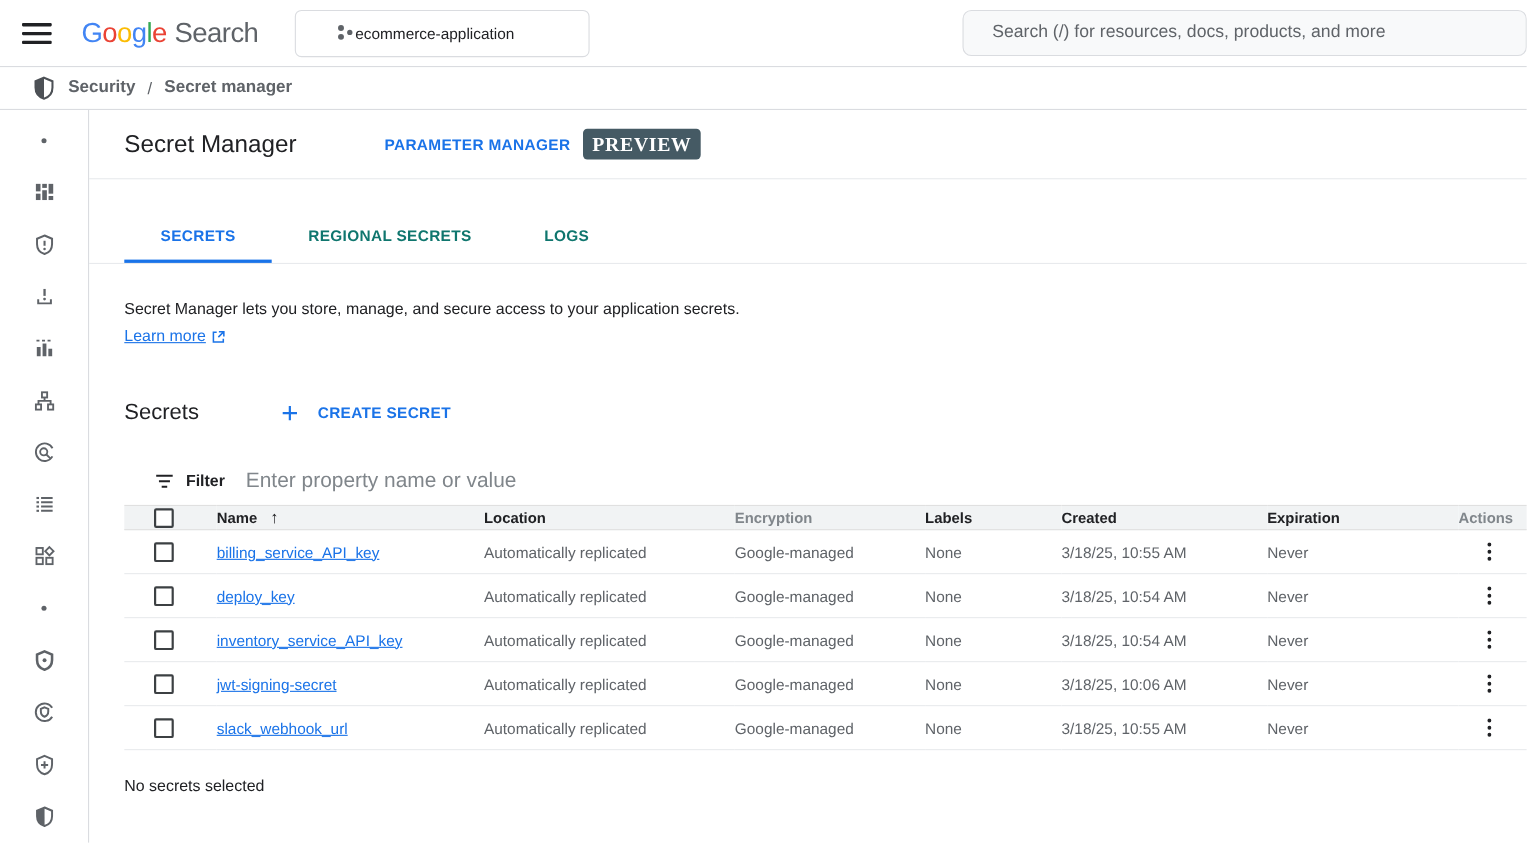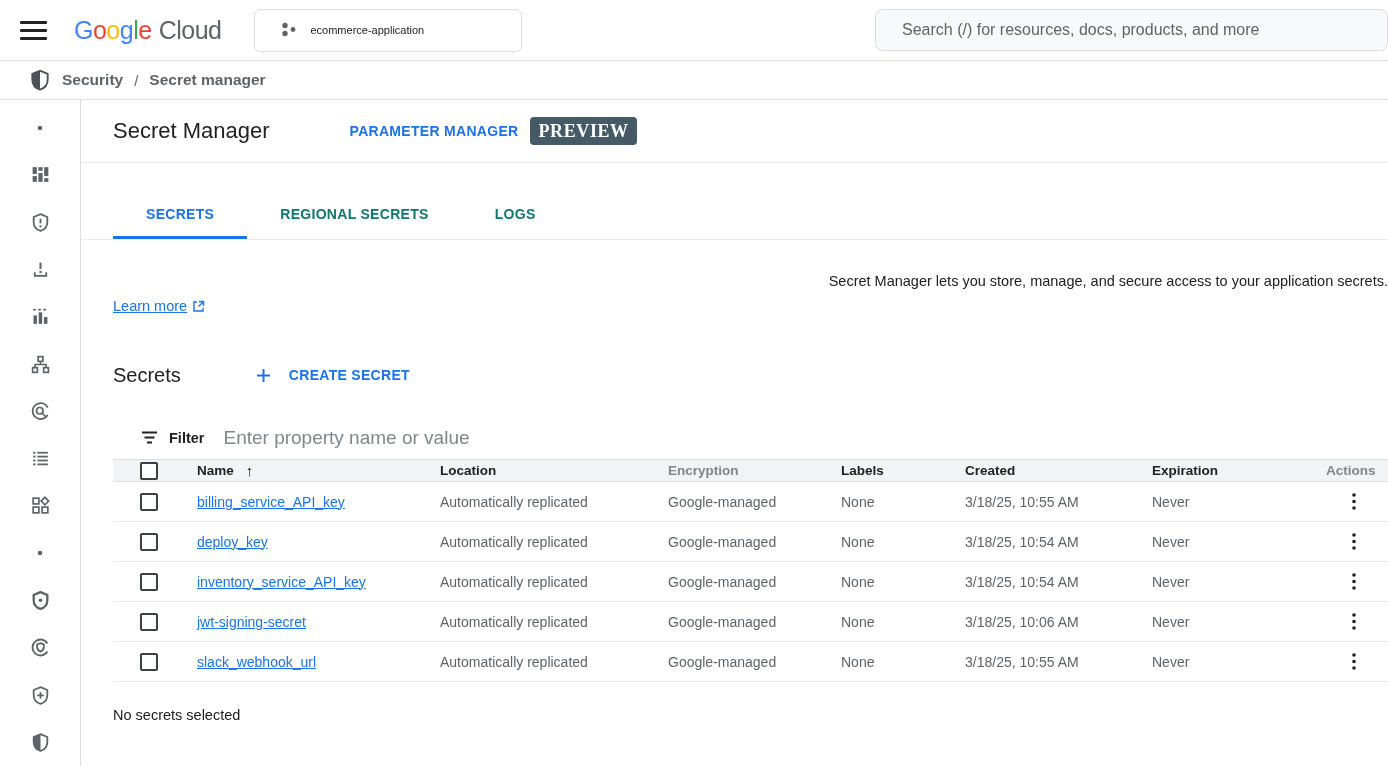--- a/index.html
+++ b/index.html
@@ -12,23 +12,23 @@
   
   .topbar { height:60px; display:flex; align-items:center; background:#fff; }
   .hamburger { margin-left:20px; width:27px; height:19px; display:flex; flex-direction:column;
     justify-content:space-between; background:none; border:none; cursor:pointer; padding:0; }
   .hamburger span { display:block; height:3px; background:#202124; border-radius:1px; }
   .logo { margin-left:27px; font-size:25px; letter-spacing:-0.5px; display:flex; align-items:center; }
   .logo .lt { font-weight:normal; }
   .lt.c1,.lt.c4 { color:#4285F4; } .lt.c2,.lt.c6 { color:#EA4335; }
   .lt.c3 { color:#FBBC05; } .lt.c5 { color:#34A853; }
   .logo .cloud { color:#5f6368; margin-left:7px; }
-  .project-btn { margin-left:33px; height:43px; min-width:268px; padding:0 25px;
+  .project-btn { margin-left:33px; height:43px; min-width:268px; padding:0 36px;
     border:1px solid #dadce0; border-radius:6px; background:#fff; display:flex; align-items:center;
-    gap:12px; font-size:11px; color:#202124; cursor:pointer; font-family:inherit; }
+    gap:0; font-size:14px; color:#202124; cursor:pointer; font-family:inherit; }
   .top-spacer { flex:1; }
   .searchbox { width:513px; height:42px; background:#f8f9fa; border:1px solid #dadce0;
     border-radius:8px; display:flex; align-items:center; }
   .searchbox input { border:none; outline:none; background:transparent; width:100%;
     padding:0 10px 0 26px; font-size:16px; color:#0f172a; font-family:Liberation Sans, sans-serif; }
   .searchbox input::placeholder { color:#5f6368; opacity:1; }
   
   .crumbbar { height:40px; border-top:1px solid #dadce0; border-bottom:1px solid #dadce0;
     display:flex; align-items:center; padding-left:29px; gap:11px; }
   .crumbbar .crumb { font-size:15.5px; font-weight:bold; color:#5f6368; text-decoration:none; }
@@ -49,21 +49,21 @@
     font-weight:bold; letter-spacing:0.6px; padding:4px 8px 3px; border-radius:4px;font-family:Liberation Serif, serif; }
   .hdiv { border:none; border-top:1px solid #e8eaed; margin:0 0 0 -32px; }
   
   .tabs { display:flex; margin:28px 0 0 -32px; padding-left:32px; height:49px;
     border-bottom:1px solid #e8eaed; }
   .tab { display:flex; align-items:center; padding:0 33px; font-size:14px; font-weight:bold;
     letter-spacing:0.3px; color:#0f766e; background:none; border:none; cursor:pointer;
     font-family:inherit; border-bottom:3px solid transparent; }
   .tab.active { color:#1a73e8; border-bottom-color:#1a73e8; }
   
-  .desc { margin:33px 0 0; font-size:14.5px; color:#202124;text-align:right; }
+  .desc { margin:33px 0 0; font-size:14.5px; color:#202124; }
   .learnmore { display:inline-flex; align-items:center; gap:5px; margin-top:9px;
     color:#1a73e8; font-size:14.5px; text-decoration:underline; }
   
   .sec-head { margin-top:46px; display:flex; align-items:center; }
   .sec-title { font-size:20px; font-weight:normal; margin:0; color:#202124; }
   .create-btn { margin-left:71px; display:flex; align-items:center; gap:18px; background:none;
     border:none; cursor:pointer; color:#1a73e8; font-size:14px; font-weight:bold;
     letter-spacing:0.3px; font-family:inherit; padding:6px 4px; }
   
   .table-card { margin-top:27px; }
@@ -99,21 +99,21 @@
       <span></span>
       <span></span>
   </button>
   <div class="logo">
     <span class="lt c1">G</span>
     <span class="lt c2">o</span>
     <span class="lt c3">o</span>
     <span class="lt c4">g</span>
     <span class="lt c5">l</span>
     <span class="lt c6">e</span>
-    <span class="cloud">Cloud</span>
+    <span class="cloud">Search</span>
   </div>
   <button class="project-btn">
     <svg width="18" height="18" viewBox="0 0 18 18">
       <circle cx="5" cy="4.5" r="2.7" fill="#5f6368"></circle>
       <circle cx="5" cy="12.5" r="2.7" fill="#5f6368"></circle>
       <circle cx="13" cy="8.5" r="2.4" fill="#5f6368"></circle>
     </svg>
     <span>ecommerce-application</span>
   </button>
   <div class="top-spacer"></div>

